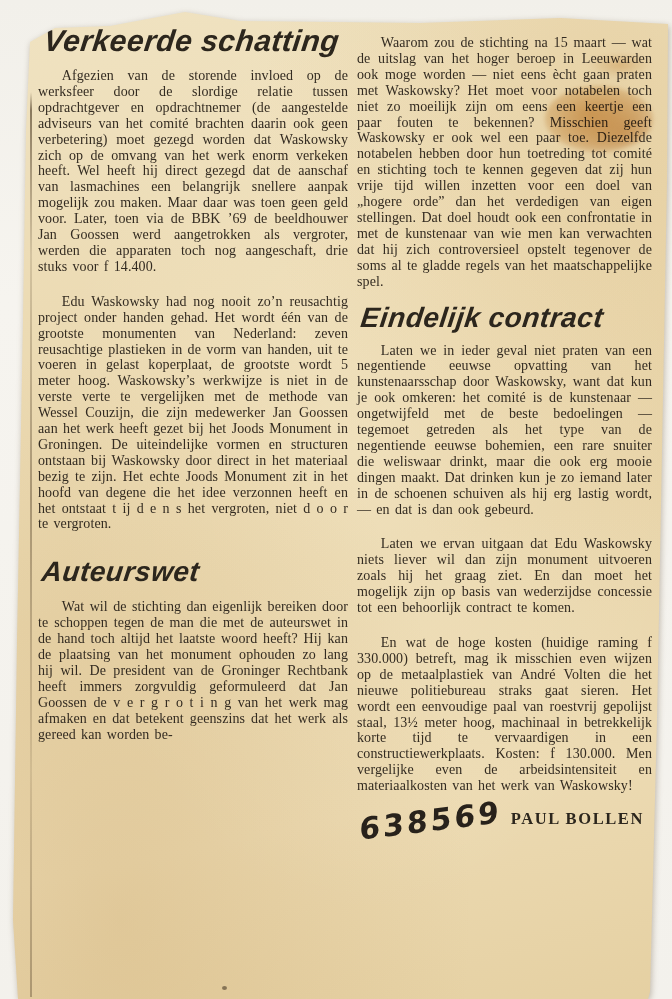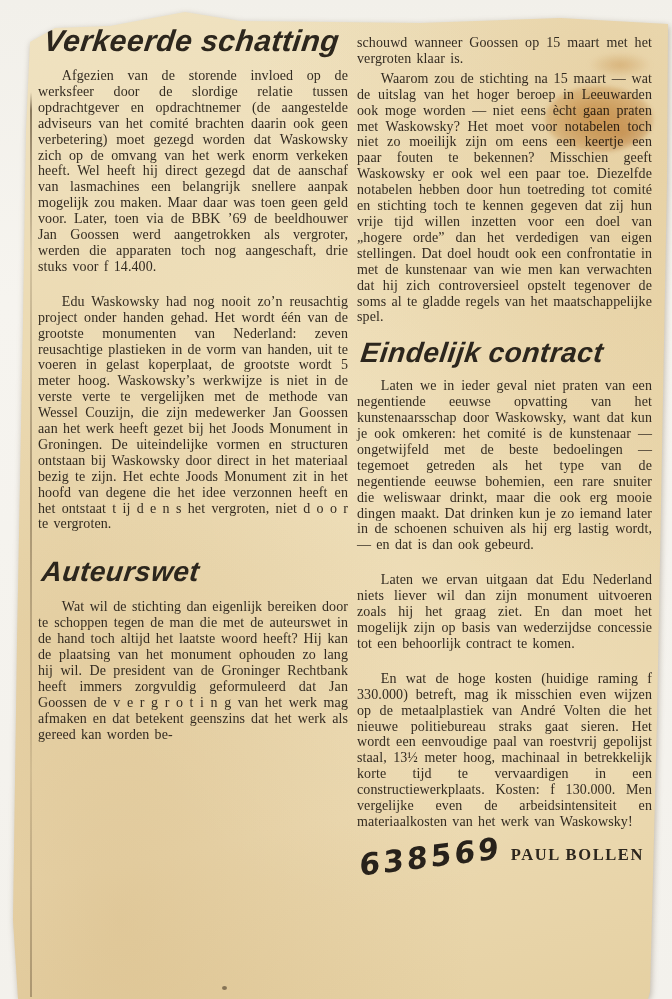--- a/index.html
+++ b/index.html
@@ -78,25 +78,24 @@
 
         <div class="col col-left">
           <h1>Verkeerde schatting</h1>
           <p class="ind">Afgezien van de storende invloed op de werksfeer door de slordige relatie tussen opdrachtgever en opdrachtnemer (de aangestelde adviseurs van het comité brachten daarin ook geen verbetering) moet gezegd worden dat Waskowsky zich op de omvang van het werk enorm verkeken heeft. Wel heeft hij direct gezegd dat de aanschaf van lasmachines een belangrijk snellere aanpak mogelijk zou maken. Maar daar was toen geen geld voor. Later, toen via de BBK ’69 de beeldhouwer Jan Goossen werd aangetrokken als vergroter, werden die apparaten toch nog aangeschaft, drie stuks voor f 14.400.</p>
           <p class="ind gap-top">Edu Waskowsky had nog nooit zo’n reusachtig project onder handen gehad. Het wordt één van de grootste monumenten van Nederland: zeven reusachtige plastieken in de vorm van handen, uit te voeren in gelast koperplaat, de grootste wordt 5 meter hoog. Waskowsky’s werkwijze is niet in de verste verte te vergelijken met de methode van Wessel Couzijn, die zijn medewerker Jan Goossen aan het werk heeft gezet bij het Joods Monument in Groningen. De uiteindelijke vormen en structuren ontstaan bij Waskowsky door direct in het materiaal bezig te zijn. Het echte Joods Monument zit in het hoofd van degene die het idee verzonnen heeft en het ontstaat t ij d e n s het vergroten, niet d o o r te vergroten.</p>
           <h2>Auteurswet</h2>
           <p class="ind">Wat wil de stichting dan eigenlijk bereiken door te schoppen tegen de man die met de auteurswet in de hand toch altijd het laatste woord heeft? Hij kan de plaatsing van het monument ophouden zo lang hij wil. De president van de Groninger Rechtbank heeft immers zorgvuldig geformuleerd dat Jan Goossen de v e r g r o t i n g van het werk mag afmaken en dat betekent geenszins dat het werk als gereed kan worden be-</p>
         </div>
 
         <div class="col col-right">
-          <p>schouwd wanneer Goossen op 15 maart met het vergroten klaar is.</p>
           <p class="ind">Waarom zou de stichting na 15 maart — wat de uitslag van het hoger beroep in Leeuwarden ook moge worden — niet eens ècht gaan praten met Waskowsky? Het moet voor notabelen toch niet zo moeilijk zijn om eens een keertje een paar fouten te bekennen? Misschien geeft Waskowsky er ook wel een paar toe. Diezelfde notabelen hebben door hun toetreding tot comité en stichting toch te kennen gegeven dat zij hun vrije tijd willen inzetten voor een doel van „hogere orde” dan het verdedigen van eigen stellingen. Dat doel houdt ook een confrontatie in met de kunstenaar van wie men kan verwachten dat hij zich controversieel opstelt tegenover de soms al te gladde regels van het maatschappelijke spel.</p>
           <h3>Eindelijk contract</h3>
           <p class="ind">Laten we in ieder geval niet praten van een negentiende eeuwse opvatting van het kunstenaarsschap door Waskowsky, want dat kun je ook omkeren: het comité is de kunstenaar — ongetwijfeld met de beste bedoelingen — tegemoet getreden als het type van de negentiende eeuwse bohemien, een rare snuiter die weliswaar drinkt, maar die ook erg mooie dingen maakt. Dat drinken kun je zo iemand later in de schoenen schuiven als hij erg lastig wordt, — en dat is dan ook gebeurd.</p>
-          <p class="ind gap-top">Laten we ervan uitgaan dat Edu Nederland niets liever wil dan zijn monument uitvoeren zoals hij het graag ziet. En dan moet het mogelijk zijn op basis van wederzijdse concessie tot een behoorlijk contract te komen.</p>
+          <p class="ind gap-top">Laten we ervan uitgaan dat Edu Waskowsky niets liever wil dan zijn monument uitvoeren zoals hij het graag ziet. En dan moet het mogelijk zijn op basis van wederzijdse concessie tot een behoorlijk contract te komen.</p>
           <p class="ind gap-top">En wat de hoge kosten (huidige raming f 330.000) betreft, mag ik misschien even wijzen op de metaalplastiek van André Volten die het nieuwe politiebureau straks gaat sieren. Het wordt een eenvoudige paal van roestvrij gepolijst staal, 13½ meter hoog, machinaal in betrekkelijk korte tijd te vervaardigen in een constructiewerkplaats. Kosten: f 130.000. Men vergelijke even de arbeidsintensiteit en materiaalkosten van het werk van Waskowsky!</p>
 
           <div class="byline-row">
             <span class="handnum">638569</span>
             <span class="byline">PAUL BOLLEN</span>
           </div>
         </div>
 
       </div>
 

